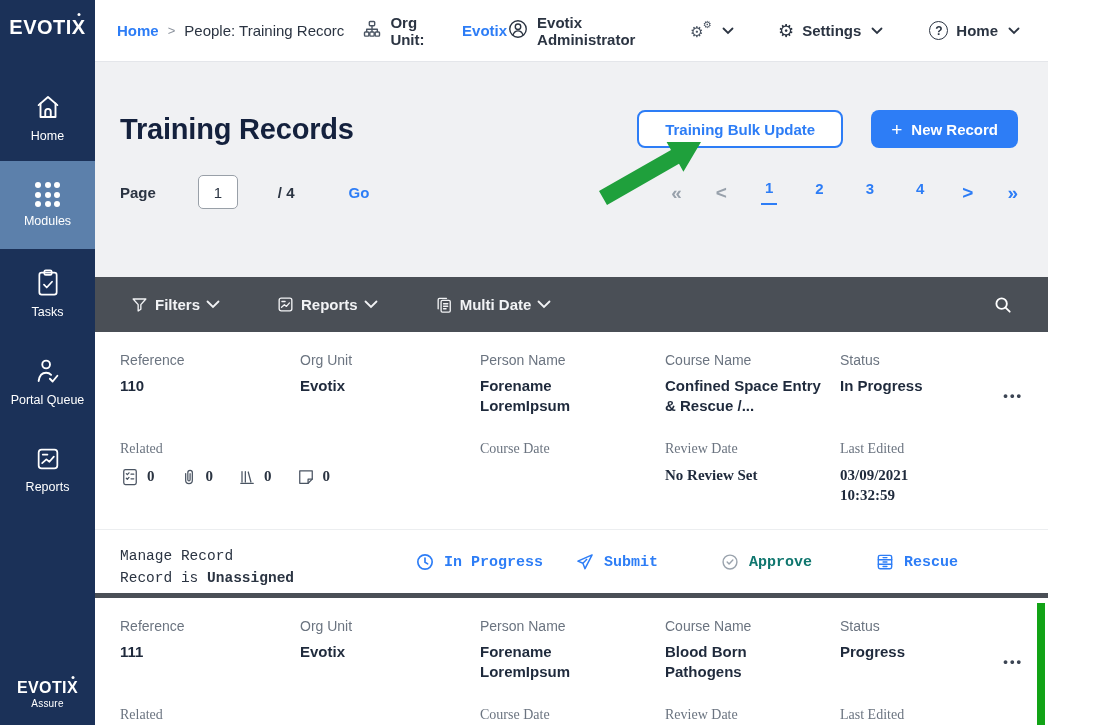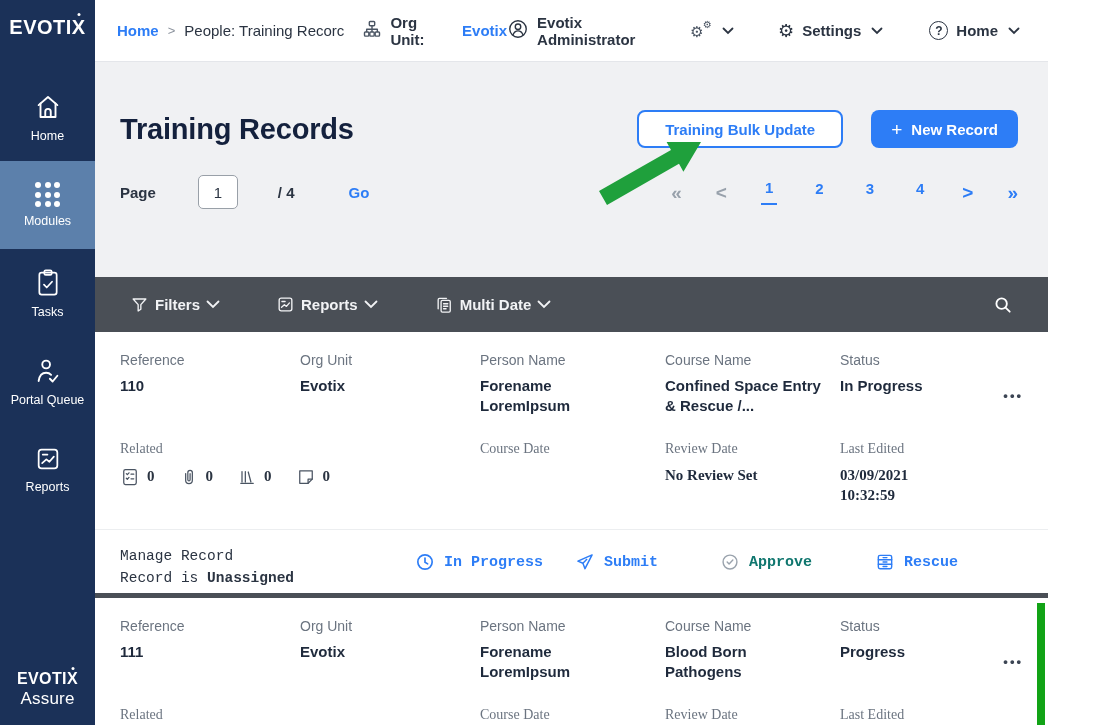--- a/index.html
+++ b/index.html
@@ -13,21 +13,21 @@
   .logo-x::after { content:""; position:absolute; width:3px; height:3px; background:#fff; border-radius:50%; top:-3px; left:50%; transform:translateX(-50%); }
   .side-nav { margin-top:34px; display:flex; flex-direction:column; }
   .nav-item { height:88px; display:flex; flex-direction:column; align-items:center; justify-content:center; gap:7px; cursor:pointer; }
   .nav-item.active { background:#5C80AB; }
   .nav-label { font-size:12.5px; color:#fff; }
   .nav-icon svg { display:block; }
   .dots-grid { display:grid; grid-template-columns:repeat(3,6px); grid-template-rows:repeat(3,6px); gap:3.5px; }
   .dots-grid i { width:6px; height:6px; background:#fff; border-radius:50%; }
   .side-footer { position:absolute; bottom:16px; left:0; right:0; text-align:center; }
   .side-footer .f1 { font-size:16px; font-weight:700; letter-spacing:.4px; }
-  .side-footer .f2 { font-size:17px; margin-top:1px; letter-spacing:.2px; }
+  .side-footer .f2 { font-size:10px; margin-top:1px; letter-spacing:.2px; }
 
   
   .main { flex:1; display:flex; flex-direction:column; height:725px; }
 
   
   .topbar { height:62px; background:#fff; border-bottom:1px solid #E4E6EA; display:flex; align-items:center; padding:0 28px 0 22px; font-size:15px; color:#2B3442; }
   .crumb-home { color:#2D7DF6; font-weight:600; cursor:pointer; }
   .crumb-sep { color:#8A919C; margin:0 9px; font-size:13px; }
   .crumb-cur { color:#2B3442; white-space:nowrap; }
   .org-group { display:flex; align-items:center; margin-left:18px; gap:8px; }

